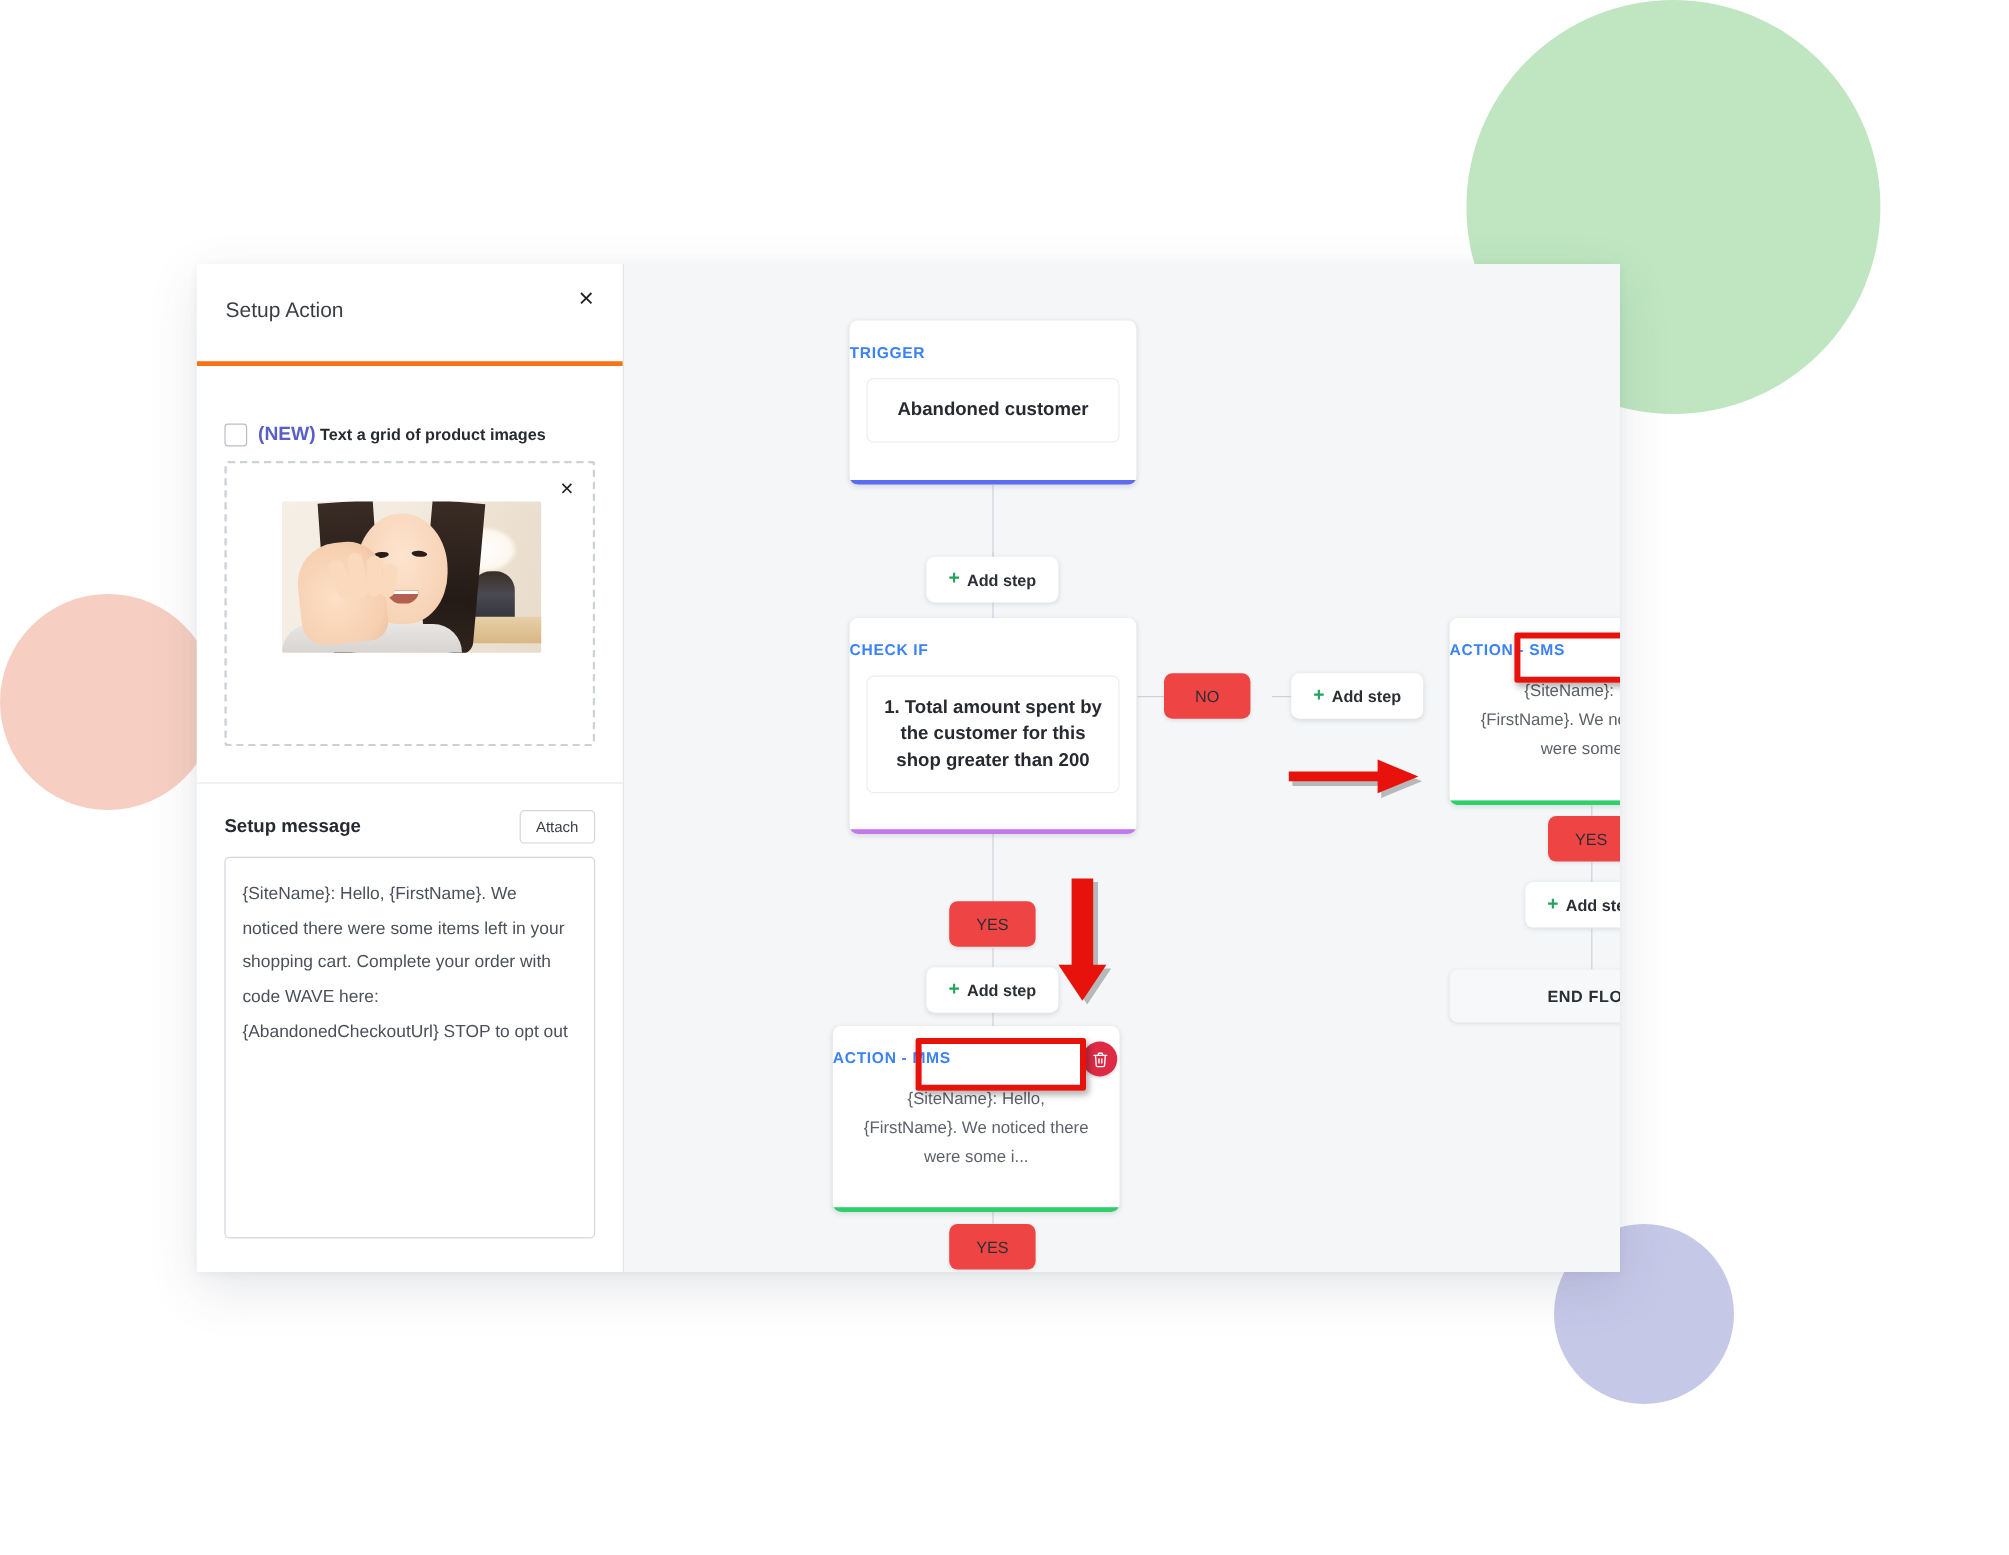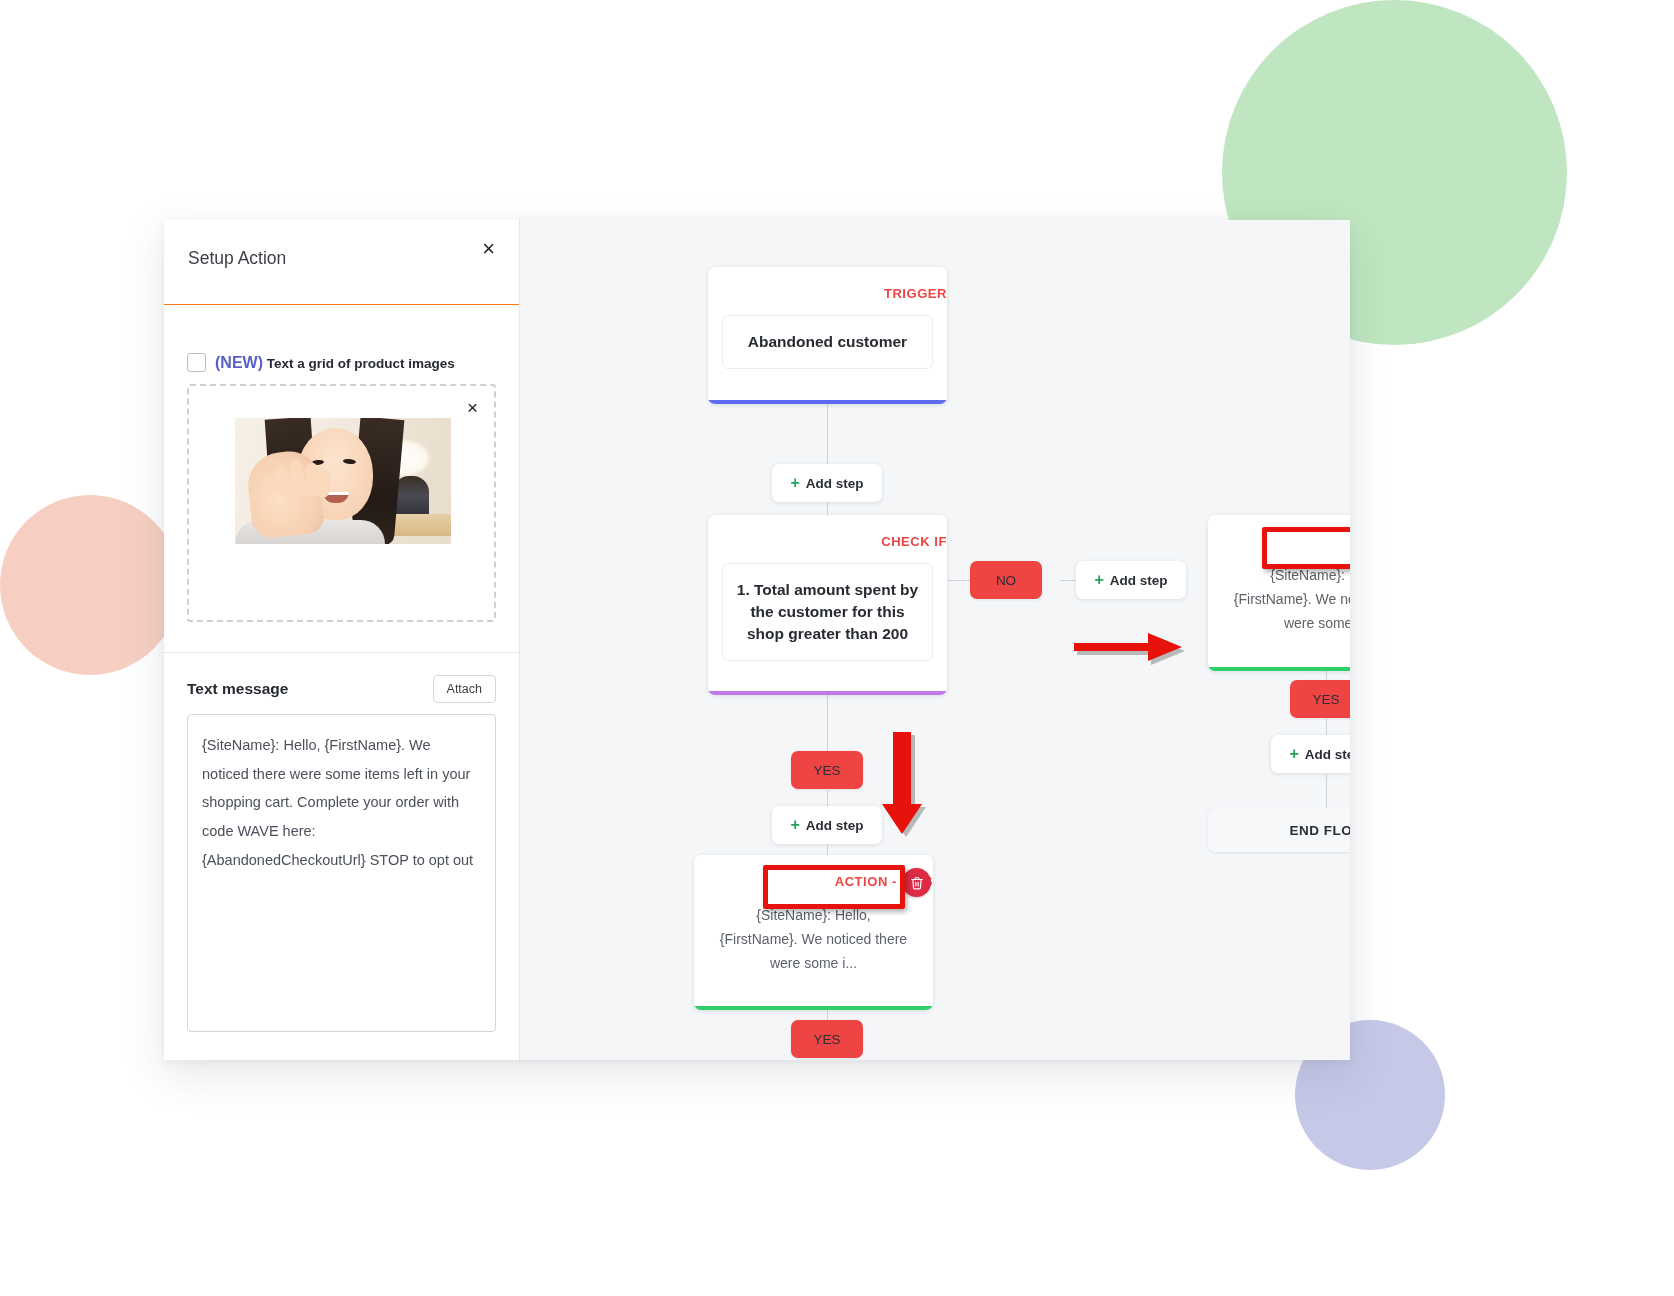--- a/index.html
+++ b/index.html
@@ -30,21 +30,21 @@
   #setup-panel {
     position: absolute;
     left: 0; top: 0;
     width: 356px; height: 100%;
     background: #ffffff;
     border-right: 1px solid #e3e6ea;
     overflow: hidden;
   }
   #panel-header {
     height: 85px;
-    border-bottom: 1px solid #f97316;
+    border-bottom: 4px solid #f97316;
     position: relative;
   }
   #panel-title {
     position: absolute; left: 24px; top: 28px;
     font-size: 17.5px; color: #3b3f45; font-weight: 400;
   }
   #panel-close {
     position: absolute; right: 24px; top: 18px;
     font-size: 22px; line-height: 1; color: #1d1f23;
     background: none; border: none; cursor: pointer;
@@ -159,23 +159,23 @@
     overflow: hidden;
   }
   .node-card {
     position: absolute;
     background: #ffffff;
     border-radius: 7px;
     box-shadow: 0 1px 4px rgba(50,60,80,.14);
     overflow: hidden;
   }
   .node-kicker {
-    text-align: right;
+    text-align: left;
     font-size: 13px; font-weight: bold; letter-spacing: .55px;
-    color: #ef4444;
+    color: #3b82f6;
     padding: 19px 0 0 0;
   }
   .node-inner {
     margin: 14px 14px 16px 14px;
     border: 1px solid #eceef1; border-radius: 6px;
     padding: 15px 10px;
     text-align: center;
     font-size: 15.5px; font-weight: bold; color: #272b31;
     line-height: 1.42;
   }
@@ -275,21 +275,21 @@
             <div class="finger" id="fg4"></div>
           </div>
         </div>
       </div>
     </div>
 
     <div id="msg-divider"></div>
 
     <div class="panel-section" id="msg-block">
       <div id="msg-head">
-        <div id="msg-label">Text message</div>
+        <div id="msg-label">Setup message</div>
         <button id="preview-button">Attach</button>
       </div>
       <textarea id="msg-textarea" placeholder="Type your text message" style="">{SiteName}: Hello, {FirstName}. We noticed there were some items left in your shopping cart. Complete your order with code WAVE here: {AbandonedCheckoutUrl} STOP to opt out</textarea>
       
     </div>
   </div>
 
   <div id="flow-canvas">
 
     <div class="connector-v" style="left:307px; top:183px; height:83px;"></div>

